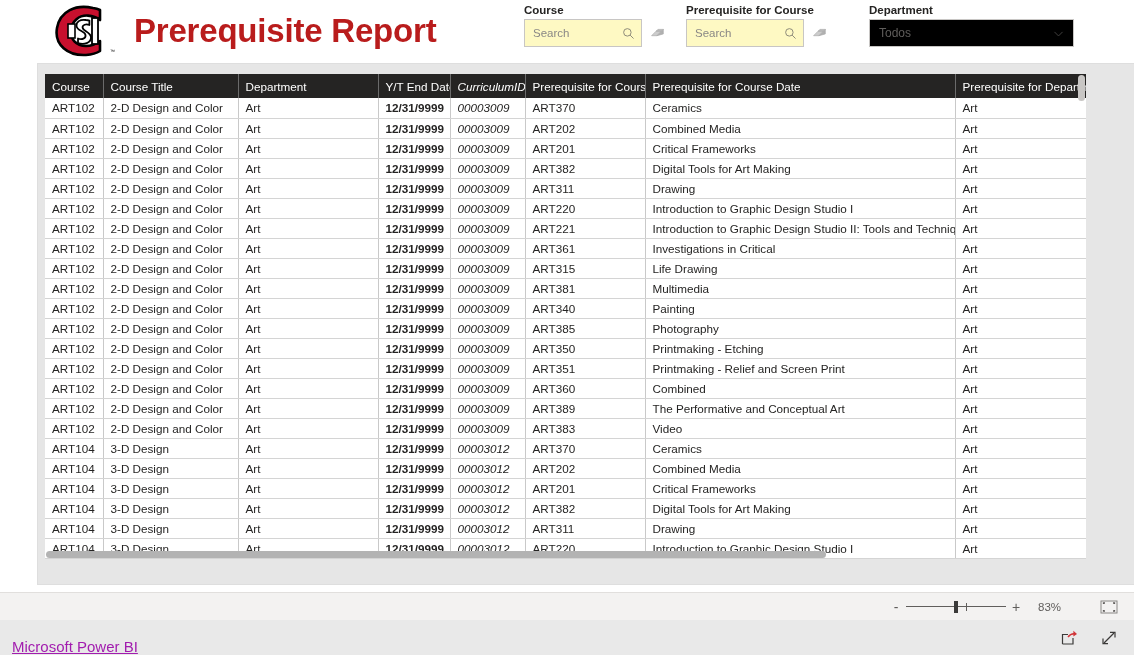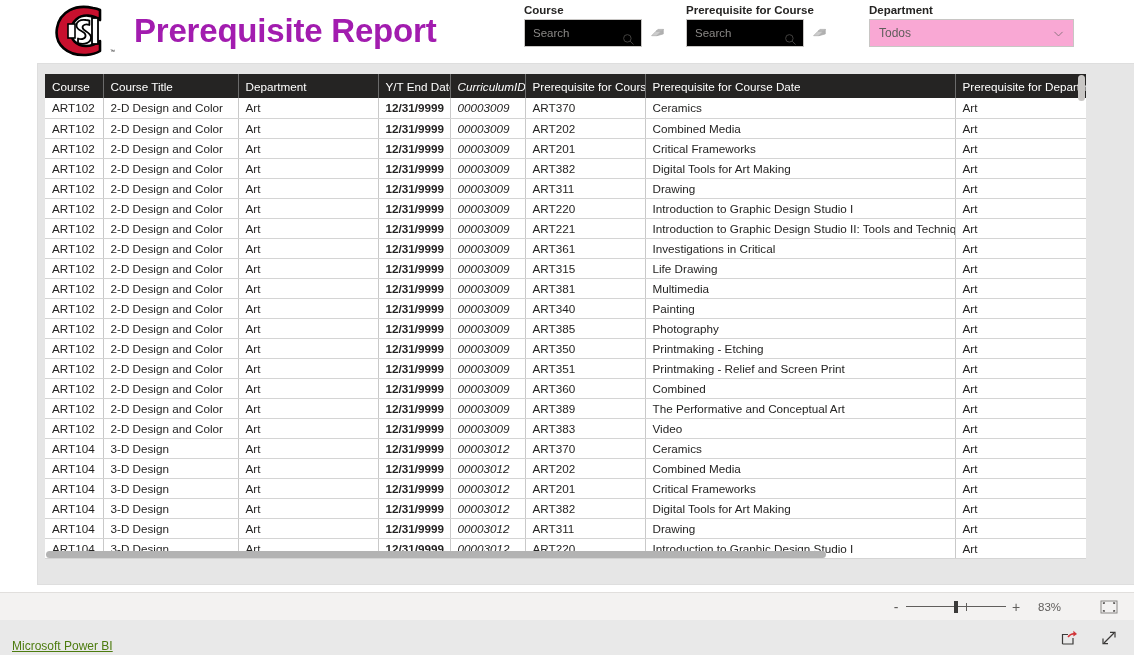--- a/index.html
+++ b/index.html
@@ -14,43 +14,43 @@
   
   .report-header {
     position: absolute; left: 0; top: 0; width: 1134px; height: 64px;
     background: #ffffff;
   }
   .logo {
     position: absolute; left: 46px; top: 4px; width: 72px; height: 54px;
   }
   .title {
     position: absolute; left: 134px; top: 8px;
-    font-size: 33px; font-weight: bold; color: #a21caf;
+    font-size: 33px; font-weight: bold; color: #b91c1c;
     letter-spacing: -0.2px; line-height: 46px;
   }
 
   
   .slicer { position: absolute; }
   .slicer-label {
     font-size: 11.5px; color: #252423; font-weight: 600;
     margin-bottom: 3px; white-space: nowrap;
   }
   .search-row { display: flex; align-items: center; gap: 6px; }
   .search-box {
-    width: 118px; height: 28px; border: 1px solid #c8c6c4; background: #000000;
-    display: flex; align-items: flex-end; padding: 0 6px 0 8px;
+    width: 118px; height: 28px; border: 1px solid #c8c6c4; background: #fef9c3;
+    display: flex; align-items: center; padding: 0 6px 0 8px;
   }
   .search-box .ph {
     flex: 1; font-size: 11.5px; color: #8a8886; line-height: 26px;
   }
   .mag { width: 13px; height: 13px; flex: 0 0 auto; opacity: .72; }
   .eraser { width: 18px; height: 18px; opacity: .85; }
 
   .dropdown {
-    width: 205px; height: 28px; border: 1px solid #c8c6c4; background: #f9a8d4;
+    width: 205px; height: 28px; border: 1px solid #c8c6c4; background: #000000;
     display: flex; align-items: center; padding: 0 8px 0 9px;
   }
   .dropdown .val { flex: 1; font-size: 12px; color: #605e5c; }
   .chev { width: 13px; height: 13px; opacity: .7; }
 
   
   .canvas {
     position: absolute; left: 38px; top: 64px;
     width: 1096px; height: 520px;
     background: #e6e6e6;
@@ -135,21 +135,21 @@
     display: flex; align-items: center; justify-content: center;
   }
 
   
   .footer {
     position: absolute; left: 0; top: 620px; width: 1134px; height: 35px;
     background: #e9e9e9;
     display: flex; align-items: center;
   }
   .pbi-link {
-    margin-left: 12px; font-size: 12px; color: #4d7c0f;
+    margin-left: 12px; font-size: 15px; color: #a21caf;
     text-decoration: underline; cursor: pointer; margin-top: 17px;
   }
   .footer-icons {
     margin-left: auto; display: flex; align-items: center; gap: 22px;
     margin-right: 16px;
   }
   .ficon { width: 18px; height: 18px; cursor: pointer; }
 </style>
 </head>
 <body>

